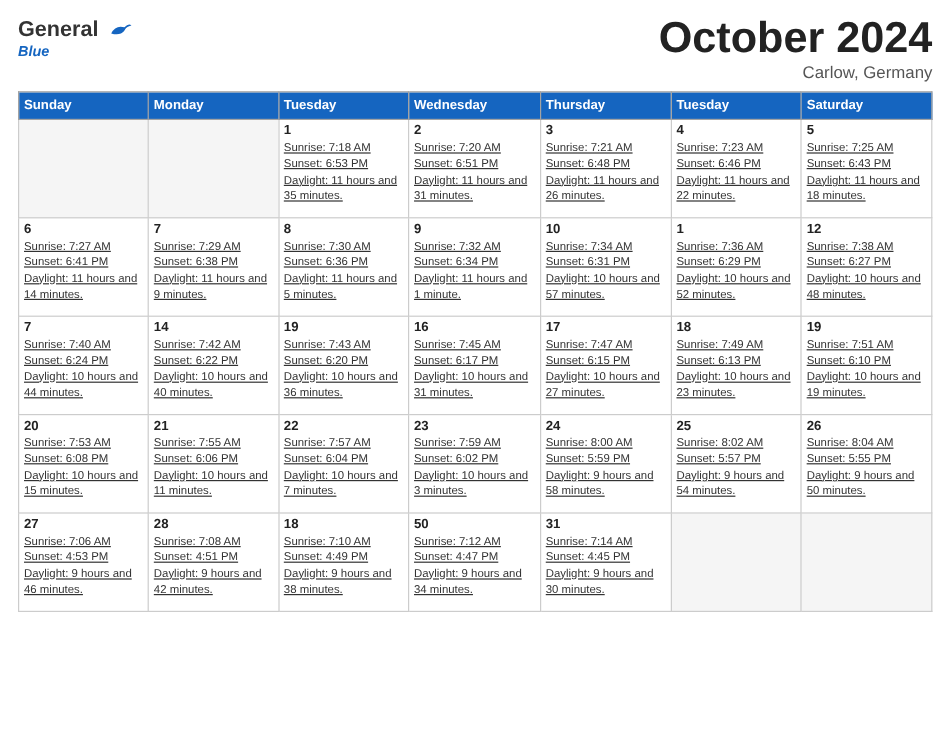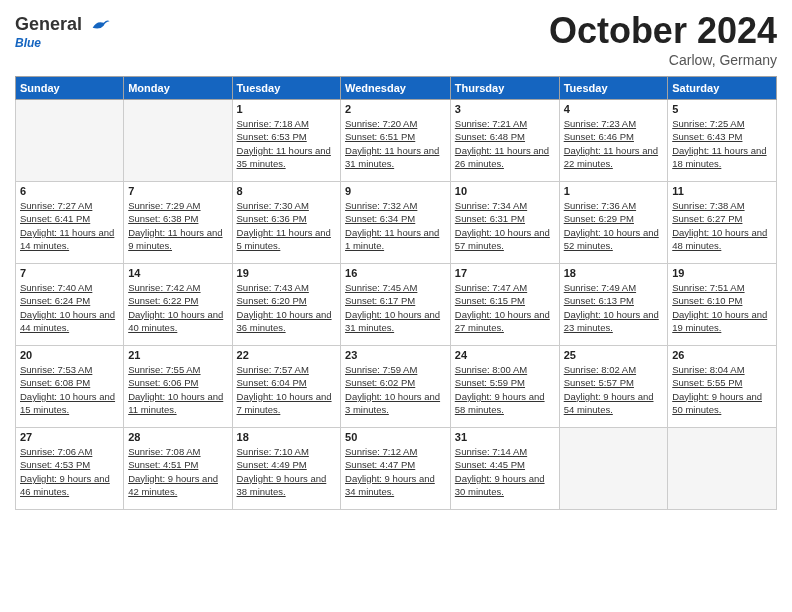--- a/index.html
+++ b/index.html
@@ -169,21 +169,21 @@
           </td>
           <td>
             <span class="day-num">10</span>
             <div class="day-info">Sunrise: 7:34 AM<br>Sunset: 6:31 PM<br>Daylight: 10 hours and 57 minutes.</div>
           </td>
           <td>
             <span class="day-num">1</span>
             <div class="day-info">Sunrise: 7:36 AM<br>Sunset: 6:29 PM<br>Daylight: 10 hours and 52 minutes.</div>
           </td>
           <td>
-            <span class="day-num">11</span>
+            <span class="day-num">12</span>
             <div class="day-info">Sunrise: 7:38 AM<br>Sunset: 6:27 PM<br>Daylight: 10 hours and 48 minutes.</div>
           </td>
         </tr>
         <tr class="week-row">
           <td>
             <span class="day-num">7</span>
             <div class="day-info">Sunrise: 7:40 AM<br>Sunset: 6:24 PM<br>Daylight: 10 hours and 44 minutes.</div>
           </td>
           <td>
             <span class="day-num">14</span>

